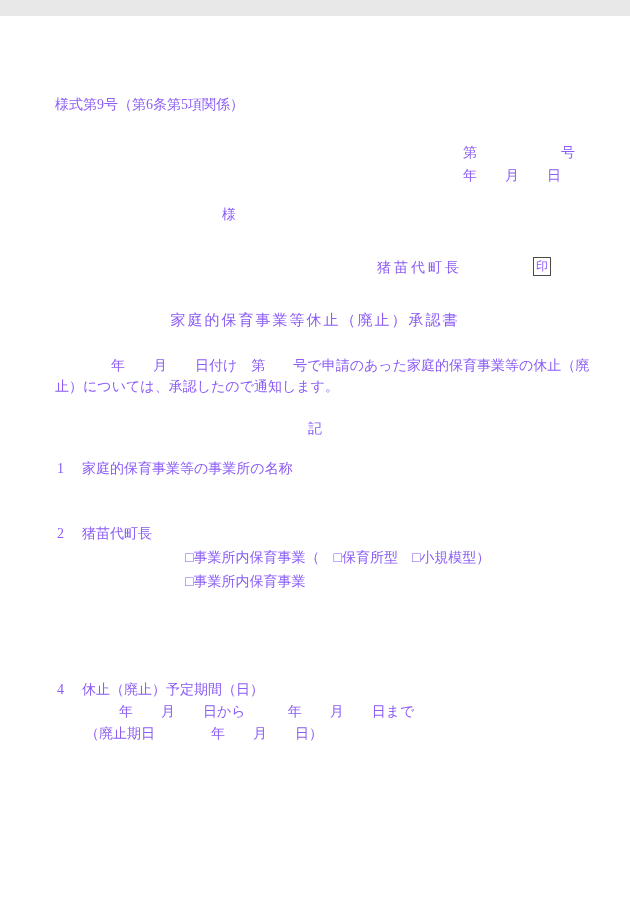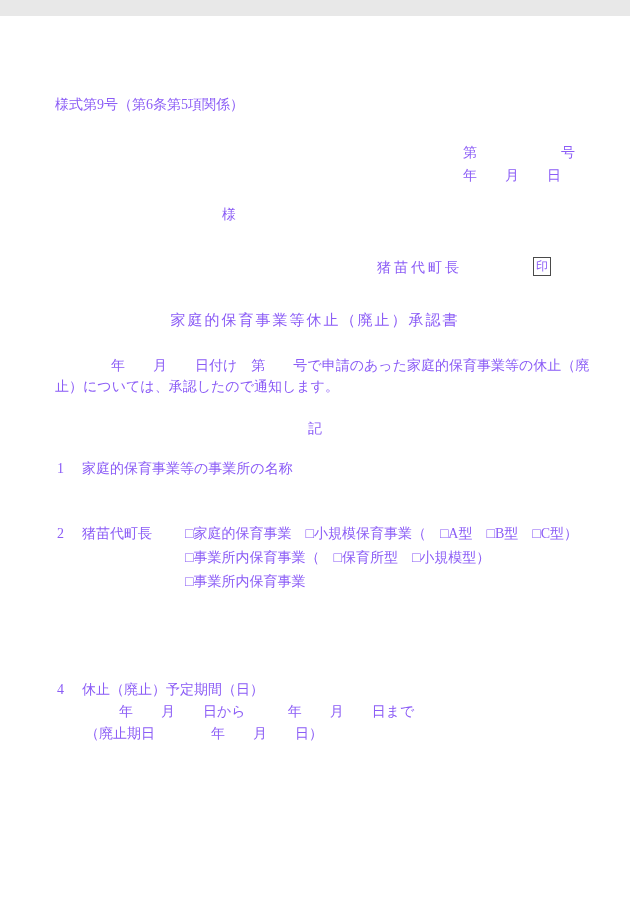--- a/index.html
+++ b/index.html
@@ -77,21 +77,20 @@
 
   <div class="abs centered record-marker">記</div>
 
   <div class="abs item-heading item-1">
     <span>1</span><span class="item-label">家庭的保育事業等の事業所の名称</span>
   </div>
 
   <div class="abs item-heading item-2">
     <span>2</span><span class="item-label">猪苗代町長</span>
   </div>
-  <div class="abs item-2-opt1">□家庭的保育事業　□小規模保育事業（　□A型　□B型　□C型）</div>
   <div class="abs item-2-opt2">□事業所内保育事業（　□保育所型　□小規模型）</div>
   <div class="abs item-2-opt3">□事業所内保育事業</div>
 
 
   <div class="abs item-heading item-4">
     <span>4</span><span class="item-label">休止（廃止）予定期間（日）</span>
   </div>
   <div class="abs item-4-period">年　　月　　日から　　　年　　月　　日まで</div>
   <div class="abs item-4-abol">（廃止期日　　　　年　　月　　日）</div>
 

